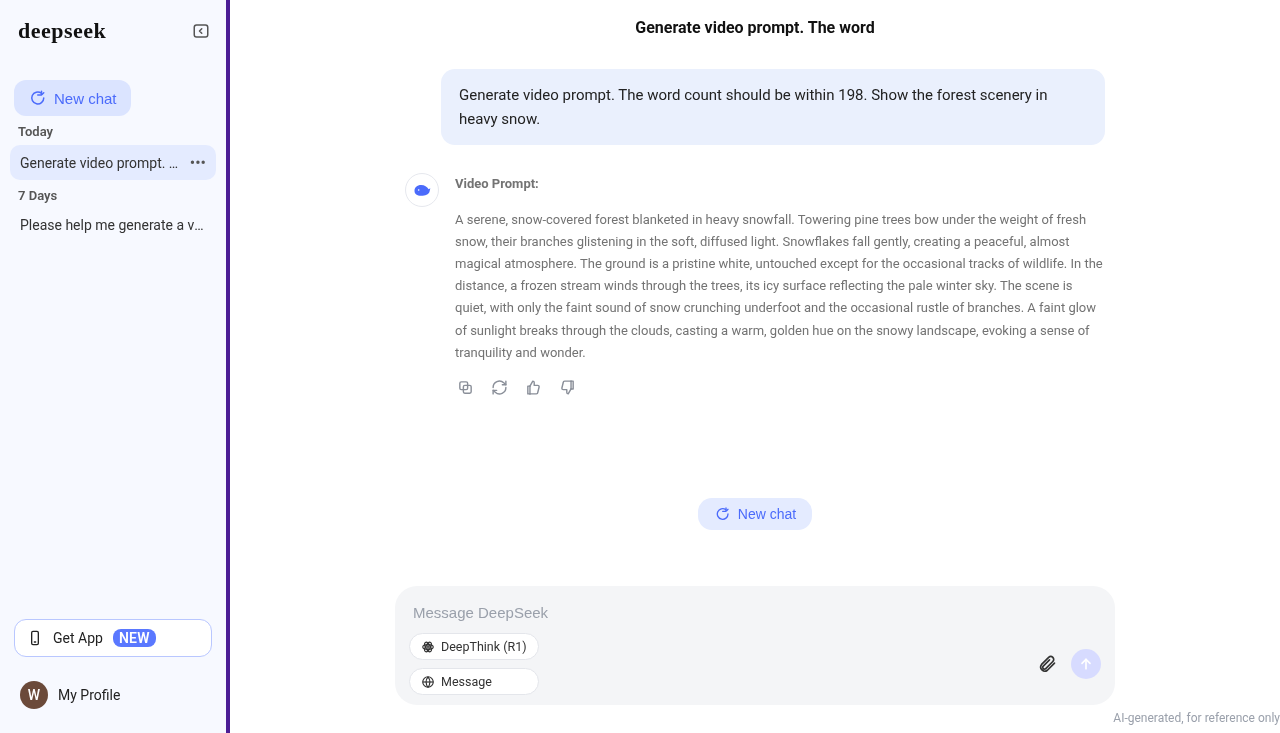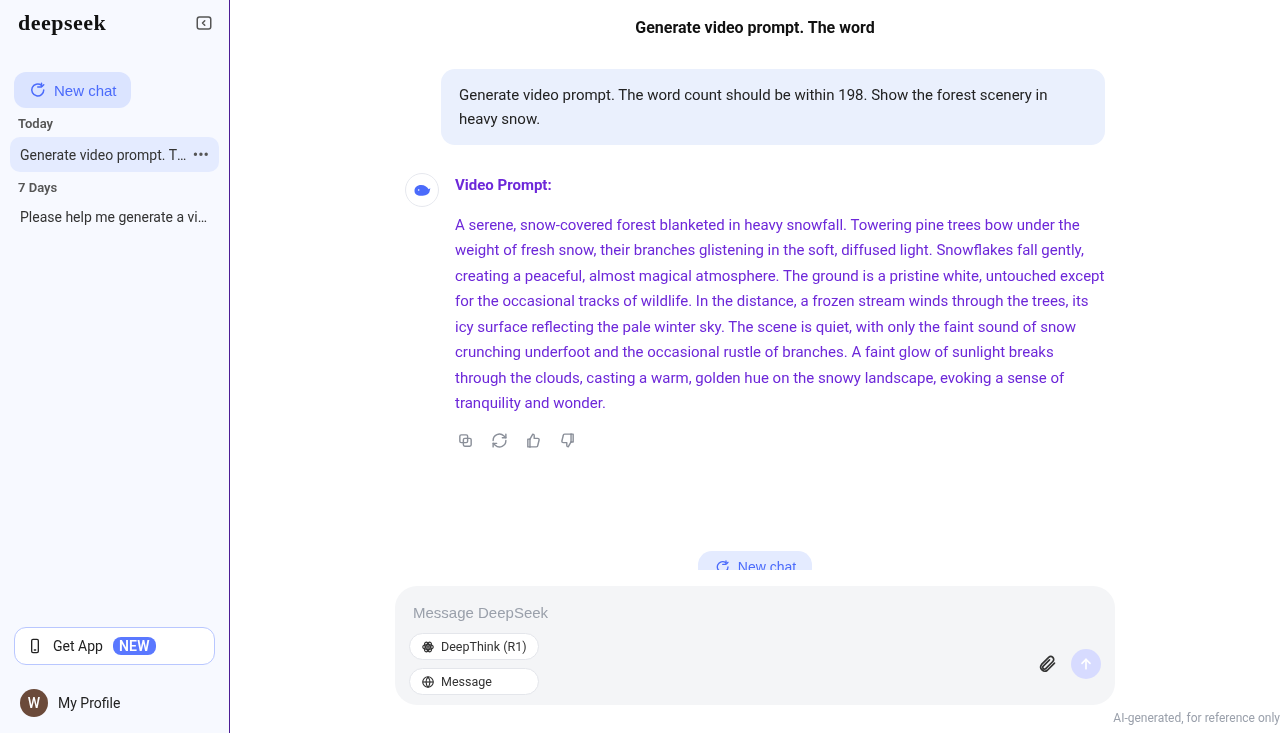--- a/index.html
+++ b/index.html
@@ -11,22 +11,22 @@
       height: 733px;
       overflow: hidden;
       display: flex;
     }
     
     .sidebar {
       width: 230px;
       background: #f7f9ff;
       display: flex;
       flex-direction: column;
-      padding: 6px 10px;
-      border-right: 1px solid #4c1d95;
+      padding: 14px 10px;
+      border-right: 4px solid #4c1d95;
     }
     .sidebar-top {
       display: flex;
       align-items: center;
       justify-content: space-between;
       padding: 4px 2px 8px 8px;
     }
     .logo {
       font-family: Georgia, 'Times New Roman', serif;
       font-weight: 700;
@@ -175,23 +175,23 @@
       width: 34px; height: 34px;
       border-radius: 50%;
       border: 1px solid #e6e8ee;
       display: flex; align-items: center; justify-content: center;
       flex-shrink: 0;
       background: #fff;
     }
     .assistant-avatar svg { width: 20px; height: 20px; }
     .assistant-body {
       flex: 1;
-      font-size: 15px;
+      font-size: 13px;
       line-height: 1.7;
-      color: #6d28d9;
+      color: #737373;
     }
     .assistant-body .heading {
       font-weight: 700;
       margin-bottom: 14px;
     }
     .action-row {
       display: flex;
       gap: 14px;
       margin-top: 14px;
       color: #8a8f99;

